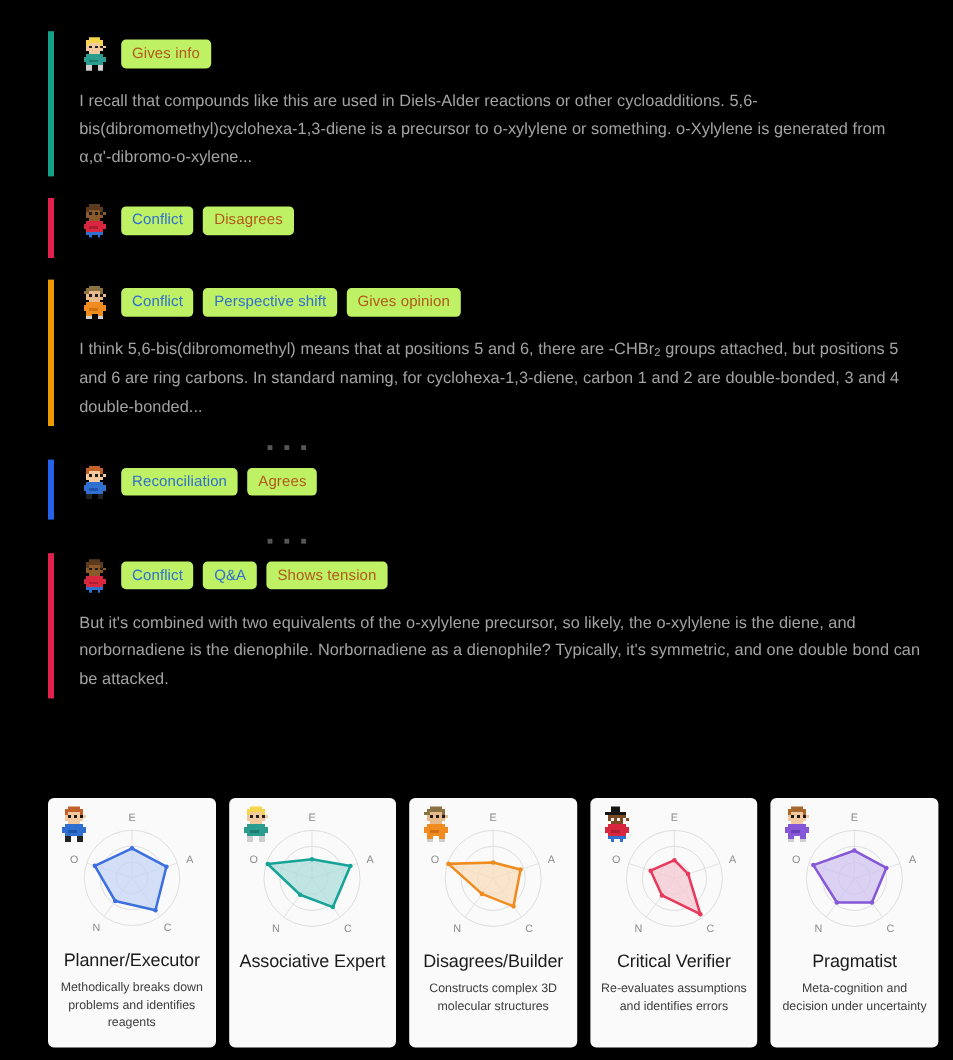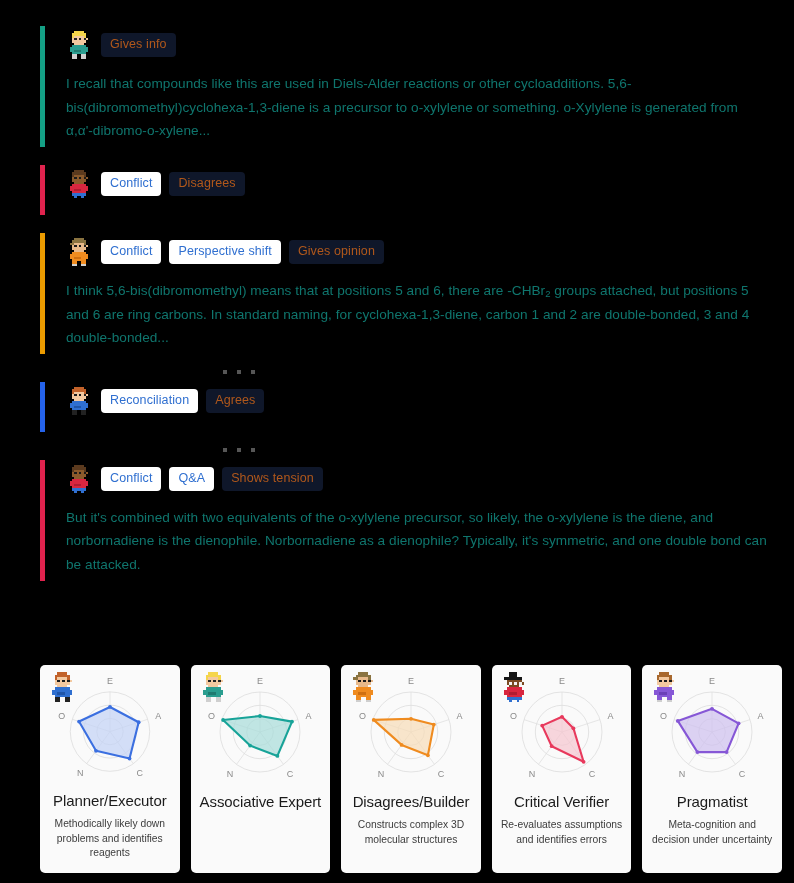--- a/index.html
+++ b/index.html
@@ -55,27 +55,27 @@
   }
 
   .tag {
     font-size: 12.5px;
     line-height: 1;
     padding: 5px 9px 6px 9px;
     border-radius: 4px;
     white-space: nowrap;
     letter-spacing: .1px;
   }
-  .tag.blue  { background: #ffffff; color: #2f6fd0; }
-  .tag.amber { background: #0f172a; color: #b1581b; }
+  .tag.blue  { background: #bef264; color: #2f6fd0; }
+  .tag.amber { background: #bef264; color: #b1581b; }
 
   .msg-body {
     font-size: 13.6px;
     line-height: 1.74;
-    color: #0f766e;
+    color: #a3a3a3;
     letter-spacing: .05px;
     max-width: 712px;
   }
   .msg-body sub { font-size: 9.5px; vertical-align: -2px; }
 
   .ellipsis {
     display: flex;
     justify-content: center;
     gap: 10px;
     margin: 2px 0 6px 0;
@@ -669,21 +669,21 @@
           <circle cx="78.7" cy="84.2" r="1.9" fill="#3b6fe0"></circle>
           <circle cx="44.9" cy="76.4" r="1.9" fill="#3b6fe0"></circle>
           <circle cx="27.8" cy="46.9" r="1.9" fill="#3b6fe0"></circle>
           <text x="59.0" y="9.2" font-size="9" fill="#8a8a8a" text-anchor="middle" font-family="Liberation Sans, sans-serif">E</text>
           <text x="107.5" y="44.4" font-size="9" fill="#8a8a8a" text-anchor="middle" font-family="Liberation Sans, sans-serif">A</text>
           <text x="89.0" y="101.5" font-size="9" fill="#8a8a8a" text-anchor="middle" font-family="Liberation Sans, sans-serif">C</text>
           <text x="29.0" y="101.5" font-size="9" fill="#8a8a8a" text-anchor="middle" font-family="Liberation Sans, sans-serif">N</text>
           <text x="10.5" y="44.4" font-size="9" fill="#8a8a8a" text-anchor="middle" font-family="Liberation Sans, sans-serif">O</text>
         </svg>
         <div class="card-title">Planner/Executor</div>
-        <div class="card-desc">Methodically likely down problems and identifies reagents</div>
+        <div class="card-desc">Methodically breaks down problems and identifies reagents</div>
       </div>
       <div class="card">
         <svg class="card-avatar" viewBox="0 0 8 12" shape-rendering="crispEdges">
           <rect x="2" y="0" width="1" height="1" fill="#f5d54a"></rect>
           <rect x="3" y="0" width="1" height="1" fill="#f5d54a"></rect>
           <rect x="4" y="0" width="1" height="1" fill="#f5d54a"></rect>
           <rect x="5" y="0" width="1" height="1" fill="#f5d54a"></rect>
           <rect x="1" y="1" width="1" height="1" fill="#f5d54a"></rect>
           <rect x="2" y="1" width="1" height="1" fill="#f5d54a"></rect>
           <rect x="3" y="1" width="1" height="1" fill="#f5d54a"></rect>

